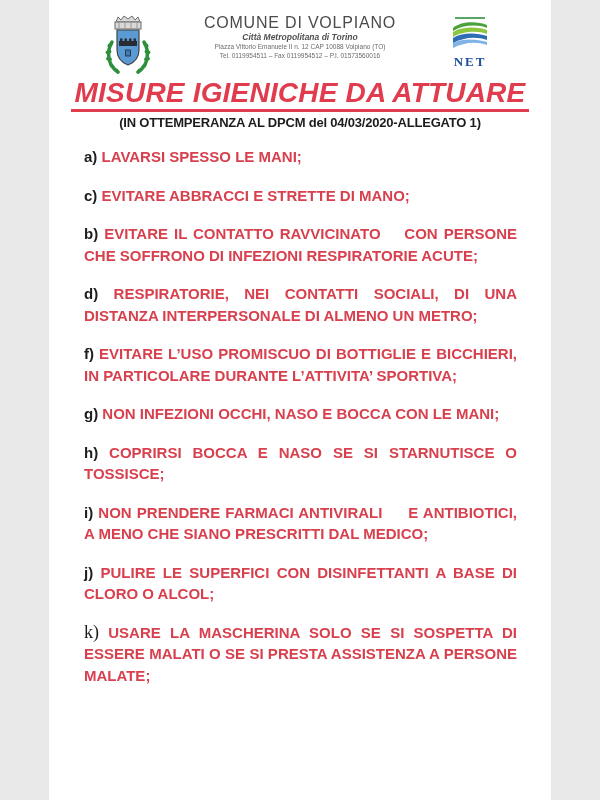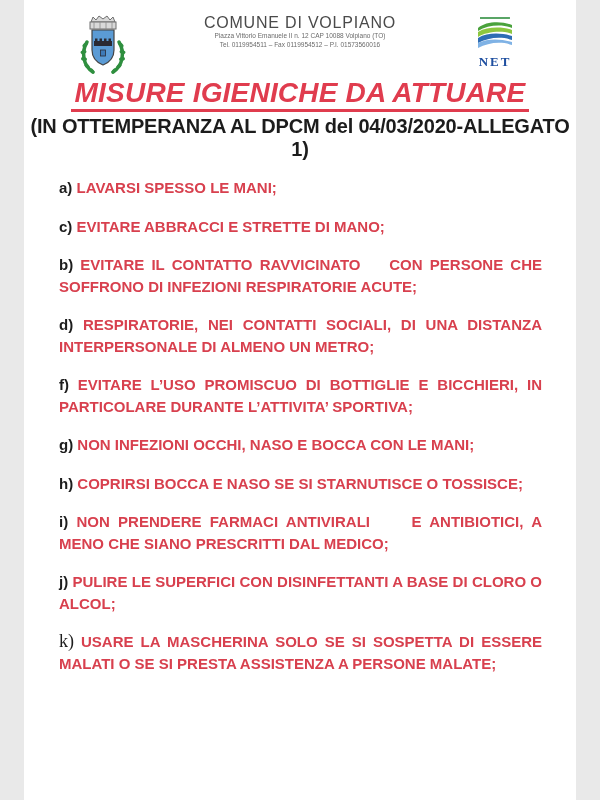--- a/index.html
+++ b/index.html
@@ -1,18 +1,18 @@
 <!DOCTYPE html>
 <html><head>
 <meta charset="utf-8">
 <style>
   html,body{margin:0;padding:0;background:#e9e9e9;}
   .page{
     position:relative;
-    width:552px;height:800px;
+    width:502px;height:800px;
     margin:0 auto;
     background:#ffffff;
     font-family:"Liberation Sans",sans-serif;
     overflow:hidden;
     box-sizing:border-box;
   }
   
   .header{position:relative;height:78px;}
   .crest{position:absolute;left:53px;top:12px;}
   .netlogo{position:absolute;right:58px;top:16px;text-align:center;}
@@ -32,21 +32,21 @@
   .main-title{
     display:inline-block;
     font-size:28px;font-weight:bold;font-style:italic;
     color:#e03c4e;
     border-bottom:3px solid #e03c4e;
     padding:0 4px 1px 4px;
     letter-spacing:.2px;
     line-height:30px;
   }
   .sub-title{
-    font-size:20px;font-weight:bold;color:#1c1c1c;
+    font-size:13px;font-weight:bold;color:#1c1c1c;
     text-align:center;margin-top:3px;letter-spacing:-0.2px;
   }
   
   .measures{margin:16px 34px 0 35px;}
   .measure{
     margin:0 0 17px 0;
     font-size:15px;font-weight:bold;line-height:21.5px;
     text-align:justify;
     color:#d8404e;
   }
@@ -98,20 +98,21 @@
           <rect x="22.5" y="26.5" width="2.5" height="3"></rect>
           <rect x="27" y="26.5" width="2.5" height="3"></rect>
           <rect x="31.5" y="26.5" width="2.5" height="3"></rect>
         </g>
         <rect x="23.5" y="38" width="5" height="6" fill="#3d7ab8" stroke="#2a2a33" stroke-width="0.8"></rect>
       </svg>
     </div>
 
     <div class="head-center">
       <div class="commune">COMUNE DI VOLPIANO</div>
+      <div class="metro">Città Metropolitana di Torino</div>
       <div class="addr">Piazza Vittorio Emanuele II n. 12 CAP 10088 Volpiano (TO)</div>
       <div class="contacts">Tel. 0119954511 – Fax 0119954512 – P.I. 01573560016</div>
     </div>
 
     <div class="netlogo">
       <svg width="46" height="36" viewBox="0 0 46 36">
         <line x1="8" y1="2" x2="38" y2="2" stroke="#2f8f3f" stroke-width="1.6"></line>
         <path d="M6,12 C14,5 30,5 40,9 L40,12 C30,8 16,9 6,15 z" fill="#4aa23c"></path>
         <path d="M6,16 C16,10 32,11 40,14 L40,18 C30,14 14,16 6,21 z" fill="#8dc63f"></path>
         <path d="M6,22 C16,16 30,17 40,20 L40,24 C28,20 16,22 6,27 z" fill="#2e6db4"></path>

